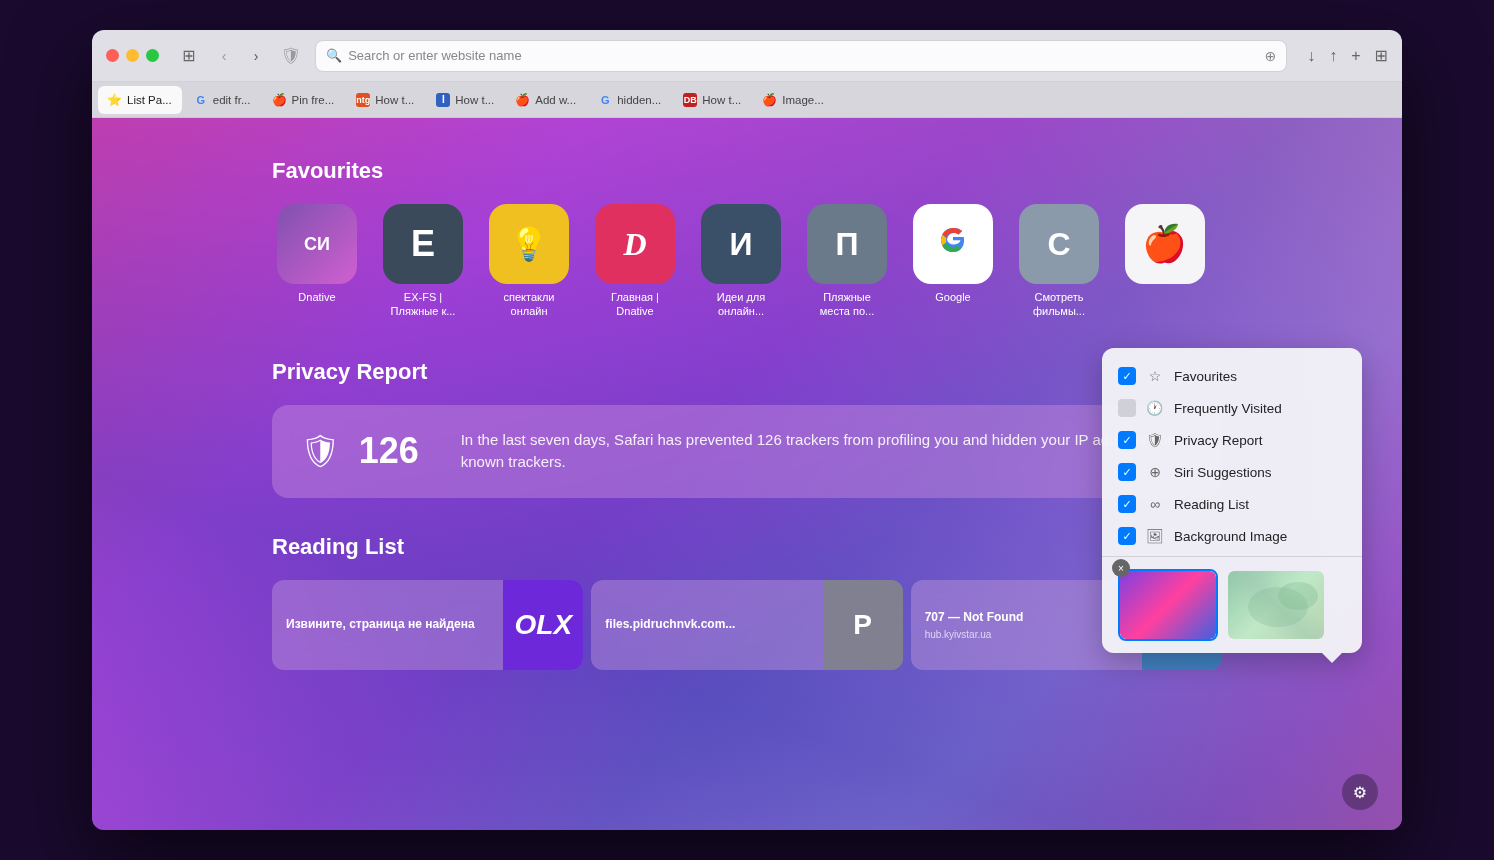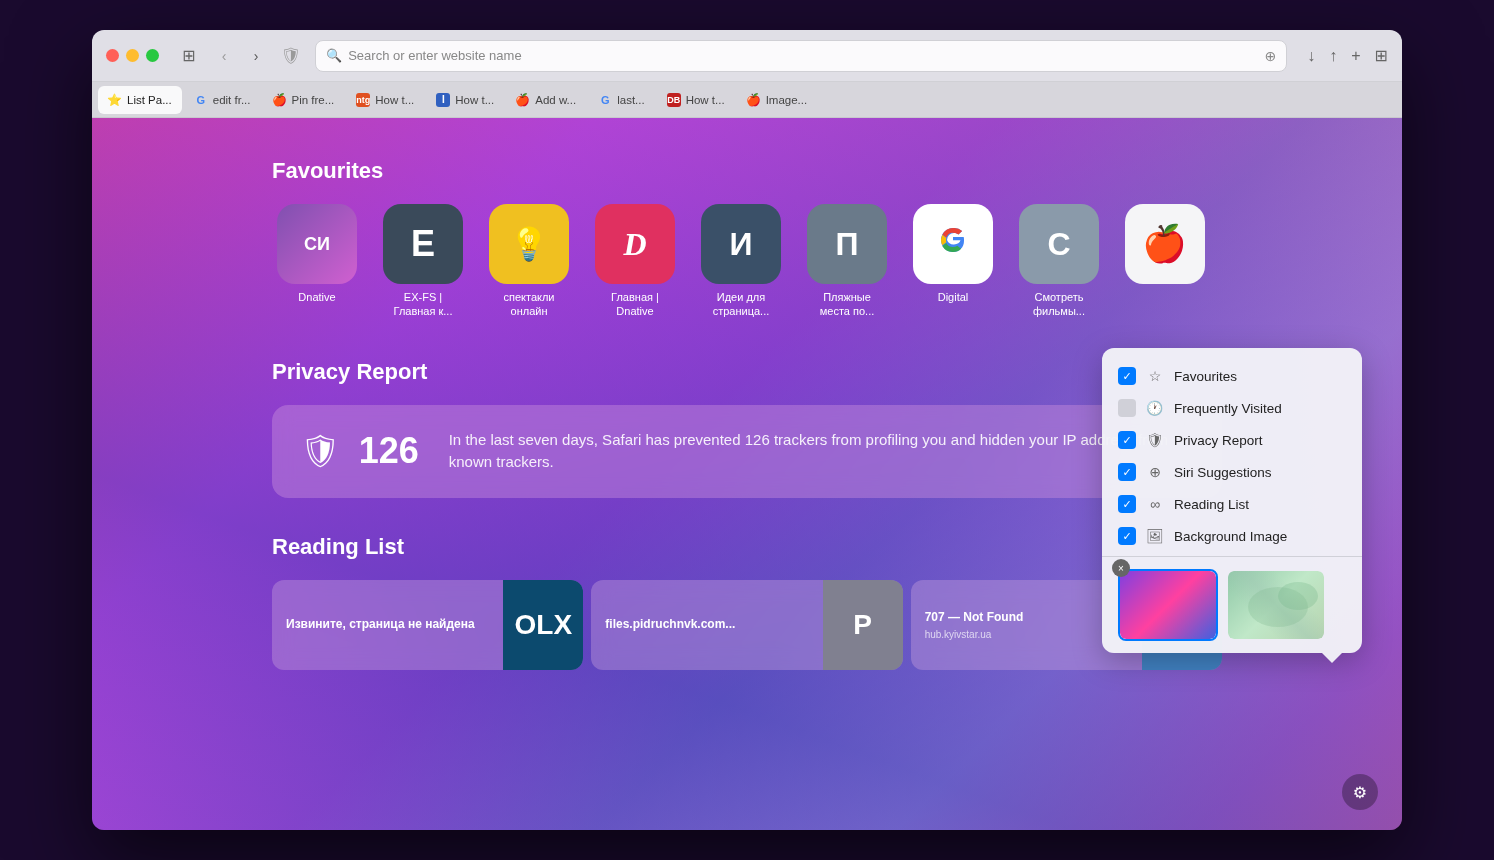--- a/index.html
+++ b/index.html
@@ -211,21 +211,21 @@
     .privacy-card {
       background: rgba(200, 140, 220, 0.45);
       border-radius: 16px;
       padding: 24px 28px;
       display: flex;
       align-items: center;
       gap: 18px;
       backdrop-filter: blur(10px);
     }
     .privacy-shield { font-size: 32px; color: #fff; }
-    .privacy-count { font-size: 36px; font-weight: 700; color: #fff; margin-right: 12px; }
+    .privacy-count { font-size: 36px; font-weight: 700; color: #fff; margin-right: 24px; }
     .privacy-text { font-size: 15px; color: rgba(255,255,255,0.9); line-height: 1.5; }
 
     
     .reading-list-section { }
     .reading-list-grid {
       display: flex;
       gap: 8px;
       justify-content: space-between;
     }
     .reading-card {
@@ -415,21 +415,21 @@
     <div class="tab">
       <span class="tab-favicon" style="background:#3060c0;color:#fff;border-radius:3px;padding:1px 3px;font-size:10px;font-weight:700;">I</span>
       <span class="tab-label">How t...</span>
     </div>
     <div class="tab">
       <span class="tab-favicon">🍎</span>
       <span class="tab-label">Add w...</span>
     </div>
     <div class="tab">
       <span class="tab-favicon" style="color:#4285f4;font-weight:700;font-size:11px;">G</span>
-      <span class="tab-label">last...</span>
+      <span class="tab-label">hidden...</span>
     </div>
     <div class="tab">
       <span class="tab-favicon" style="background:#c02020;color:#fff;border-radius:3px;padding:1px 2px;font-size:9px;font-weight:700;">DB</span>
       <span class="tab-label">How t...</span>
     </div>
     <div class="tab">
       <span class="tab-favicon">🍎</span>
       <span class="tab-label">Image...</span>
     </div>
   </div>
@@ -447,42 +447,42 @@
           <div class="fav-icon" style="background: linear-gradient(135deg, #8050b0, #d060d0);">
             <span style="font-size:18px;font-weight:600;">СИ</span>
           </div>
           <span class="fav-label">Dnative</span>
         </div>
 
         <div class="fav-item">
           <div class="fav-icon" style="background: #3a4a5a;">
             <span style="font-size:36px;">Е</span>
           </div>
-          <span class="fav-label">EX-FS | Главная к...</span>
+          <span class="fav-label">EX-FS | Пляжные к...</span>
         </div>
 
         <div class="fav-item">
           <div class="fav-icon" style="background: #f0c020;">
             <span style="font-size:32px;">💡</span>
           </div>
           <span class="fav-label">спектакли онлайн</span>
         </div>
 
         <div class="fav-item">
           <div class="fav-icon" style="background: #e03060;">
             <span style="font-size:32px;font-style:italic;font-family:Georgia,serif;">D</span>
           </div>
           <span class="fav-label">Главная | Dnative</span>
         </div>
 
         <div class="fav-item">
           <div class="fav-icon" style="background: #3a5068;">
             <span style="font-size:32px;">И</span>
           </div>
-          <span class="fav-label">Идеи для страница...</span>
+          <span class="fav-label">Идеи для онлайн...</span>
         </div>
 
         <div class="fav-item">
           <div class="fav-icon" style="background: #6a7a8a;">
             <span style="font-size:32px;">П</span>
           </div>
           <span class="fav-label">Пляжные места по...</span>
         </div>
 
         <div class="fav-item">
@@ -490,21 +490,21 @@
             <span style="font-size:36px;">
               <svg width="40" height="40" viewBox="0 0 40 40">
                 <path d="M20 16.3h11.7a11.9 11.9 0 0 1 .3 3.7c0 6.6-4.4 11.3-11 11.3A12 12 0 0 1 8 20 12 12 0 0 1 21 8a11.6 11.6 0 0 1 8.1 3.2L25.5 15a6.9 6.9 0 0 0-4.5-1.7A7.1 7.1 0 0 0 14 20a7.1 7.1 0 0 0 7 7.1c3.5 0 5.8-1.7 6.5-4.1H21z" fill="none"></path>
                 <path d="M20 8a12 12 0 0 0-12 12 12 12 0 0 0 12 12c6.6 0 11-4.7 11-11.3a11.9 11.9 0 0 0-.3-3.7H20v3.3h7.5c-.7 2.4-3 4.1-6.5 4.1A7.1 7.1 0 0 1 14 20a7.1 7.1 0 0 1 7-7.1c1.8 0 3.4.6 4.5 1.7l3.6-3.6A11.6 11.6 0 0 0 21 8z" fill="#4285f4"></path>
                 <path d="M9.4 14.7l4 2.9A7 7 0 0 1 21 12.9c1.8 0 3.4.6 4.5 1.7l3.6-3.6A11.6 11.6 0 0 0 21 8a12 12 0 0 0-11.6 6.7z" fill="#ea4335"></path>
                 <path d="M20 32a11.8 11.8 0 0 0 8.1-3.2l-3.8-3.1a7.1 7.1 0 0 1-4.3 1.4A7.1 7.1 0 0 1 13.3 23l-4 3.1A12 12 0 0 0 20 32z" fill="#34a853"></path>
                 <path d="M9.4 14.7A12 12 0 0 0 8 20a12 12 0 0 0 1.3 5.3l4-3.1A7 7 0 0 1 13 20a7 7 0 0 1 .3-2l-4-3.3z" fill="#fbbc05"></path>
               </svg>
             </span>
           </div>
-          <span class="fav-label">Digital</span>
+          <span class="fav-label">Google</span>
         </div>
 
         <div class="fav-item">
           <div class="fav-icon" style="background: #8a9aaa;">
             <span style="font-size:32px;">С</span>
           </div>
           <span class="fav-label">Смотреть фильмы...</span>
         </div>
 
         <div class="fav-item">
@@ -524,21 +524,21 @@
         </div>
       </div>
 
       <div class="reading-list-section">
         <div class="section-title">Reading List</div>
         <div class="reading-list-grid">
           <div class="reading-card">
             <div class="reading-card-content">
               <div class="reading-card-title">Извините, страница не найдена</div>
             </div>
-            <div class="reading-card-thumb" style="background:#0c4a6e;">OLX</div>
+            <div class="reading-card-thumb" style="background:#6d28d9;font-style:italic;">OLX</div>
           </div>
           <div class="reading-card">
             <div class="reading-card-content">
               <div class="reading-card-title">files.pidruchnvk.com...</div>
             </div>
             <div class="reading-card-thumb" style="background:#808090;">P</div>
           </div>
           <div class="reading-card">
             <div class="reading-card-content">
               <div class="reading-card-title">707 — Not Found</div>

